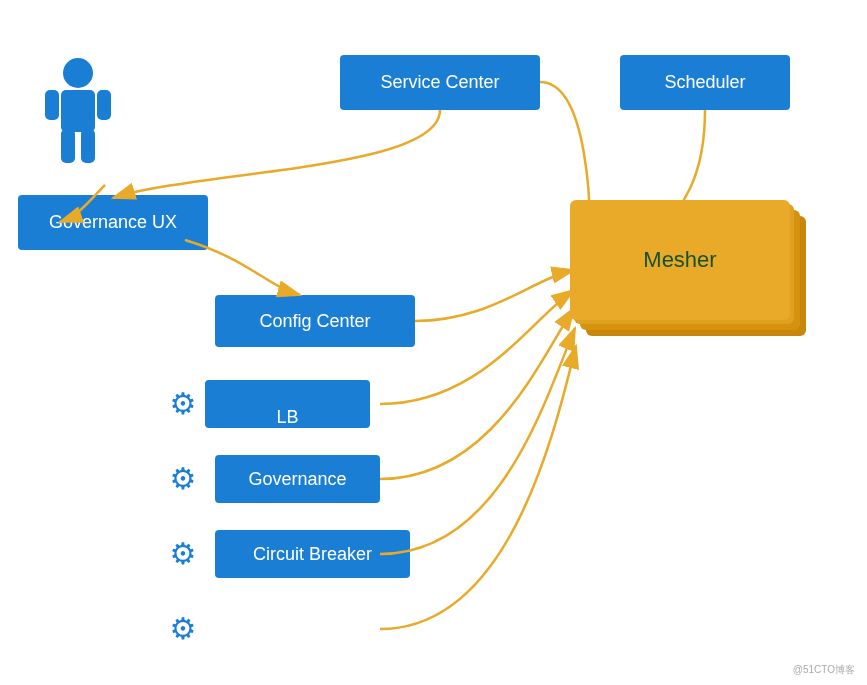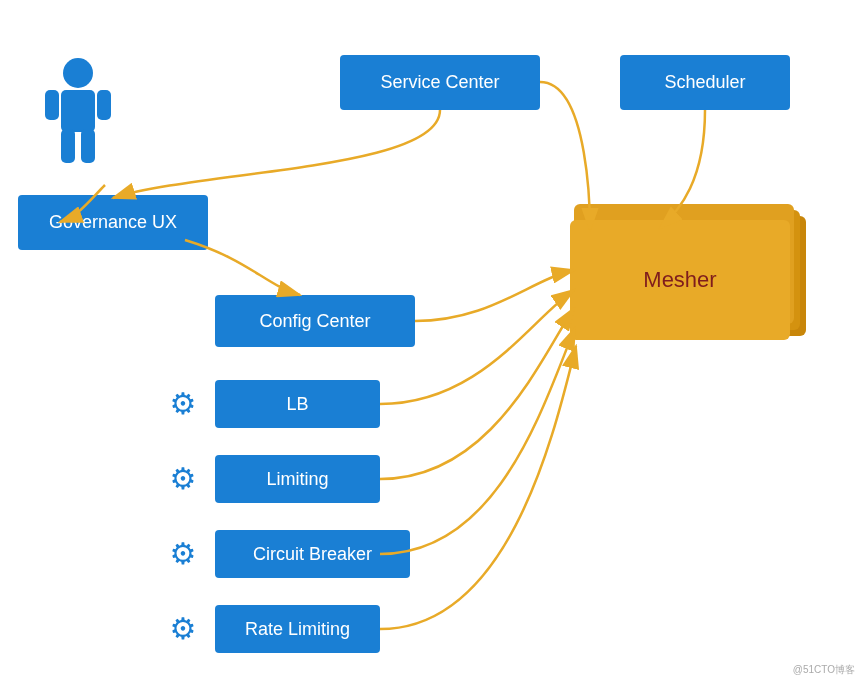--- a/index.html
+++ b/index.html
@@ -75,24 +75,25 @@
     
     #config-center {
       left: 215px;
       top: 295px;
       width: 200px;
       height: 52px;
     }
 
     
     #lb {
-      left: 215px;
+      left: 205px;
       top: 380px;
       width: 165px;
       height: 48px;
+      align-items: flex-end;
     }
 
     
     #route-rule {
       left: 215px;
       top: 455px;
       width: 165px;
       height: 48px;
     }
 
@@ -144,24 +145,23 @@
       top: 4px;
     }
 
     .mesher-layer-front {
       background: #e8aa28;
       left: 0px;
       top: 0px;
       display: flex;
       align-items: center;
       justify-content: center;
-      color: #7f1d1d;
+      color: #14532d;
       font-size: 22px;
       font-weight: 500;
-      margin-top: 20px;
     }
 
     
     .gear {
       position: absolute;
       width: 40px;
       height: 40px;
       display: flex;
       align-items: center;
       justify-content: center;
@@ -233,34 +233,31 @@
 
   <div class="gear" id="gear-lb">⚙</div>
 
   <div class="blue-box" id="lb">
     <span>LB</span>
   </div>
 
   <div class="gear" id="gear-route">⚙</div>
 
   <div class="blue-box" id="route-rule">
-    <span>Limiting</span>
+    <span>Governance</span>
   </div>
 
   <div class="gear" id="gear-circuit">⚙</div>
 
   <div class="blue-box" id="circuit-breaker">
     <span>Circuit Breaker</span>
   </div>
 
   <div class="gear" id="gear-rate">⚙</div>
 
-  <div class="blue-box" id="rate-limiting">
-    <span>Rate Limiting</span>
-  </div>
 
   <div class="mesher-stack">
     <div class="mesher-layer mesher-layer-1"></div>
     <div class="mesher-layer mesher-layer-2"></div>
     <div class="mesher-layer mesher-layer-3"></div>
     <div class="mesher-layer mesher-layer-front">
       <span>Mesher</span>
     </div>
   </div>
 

